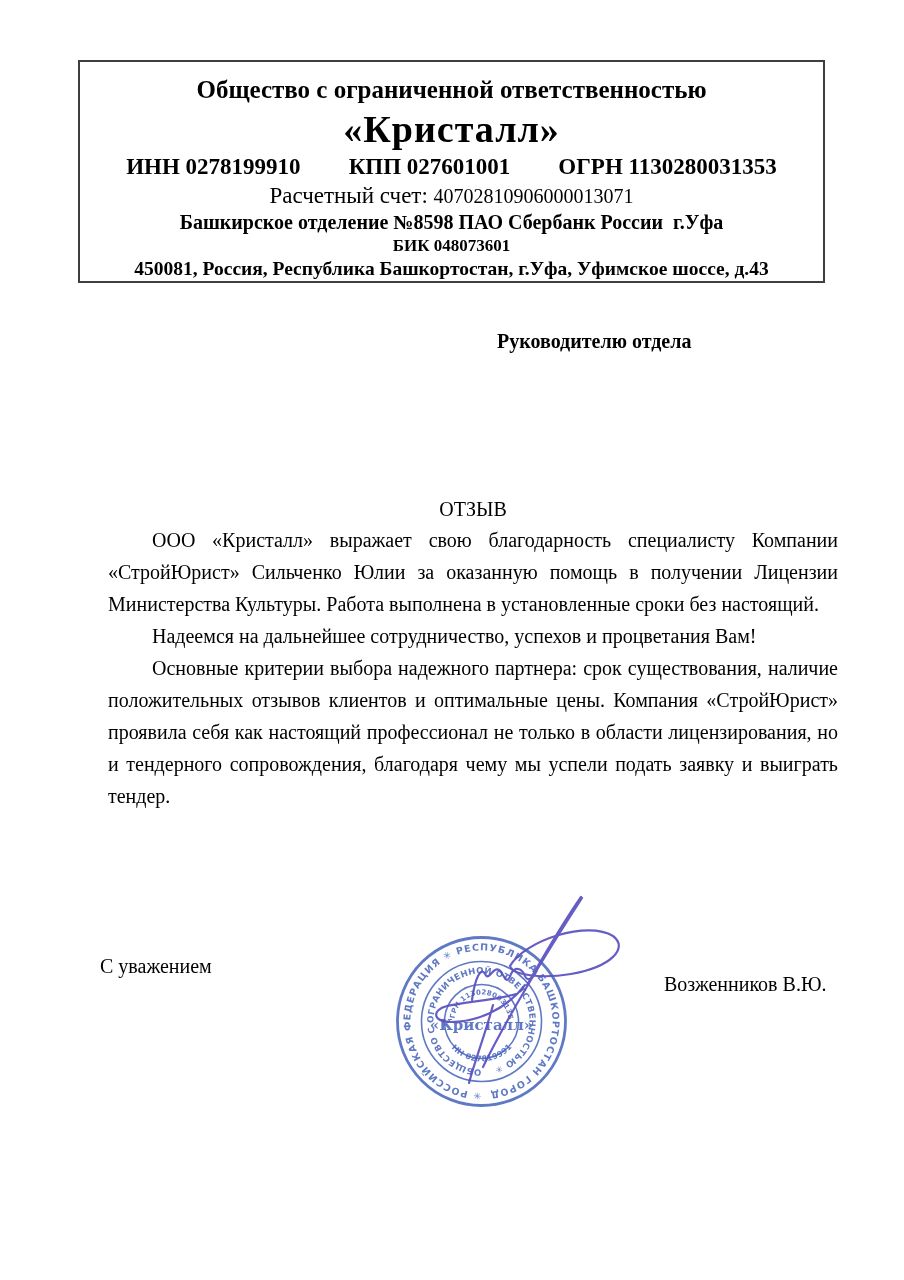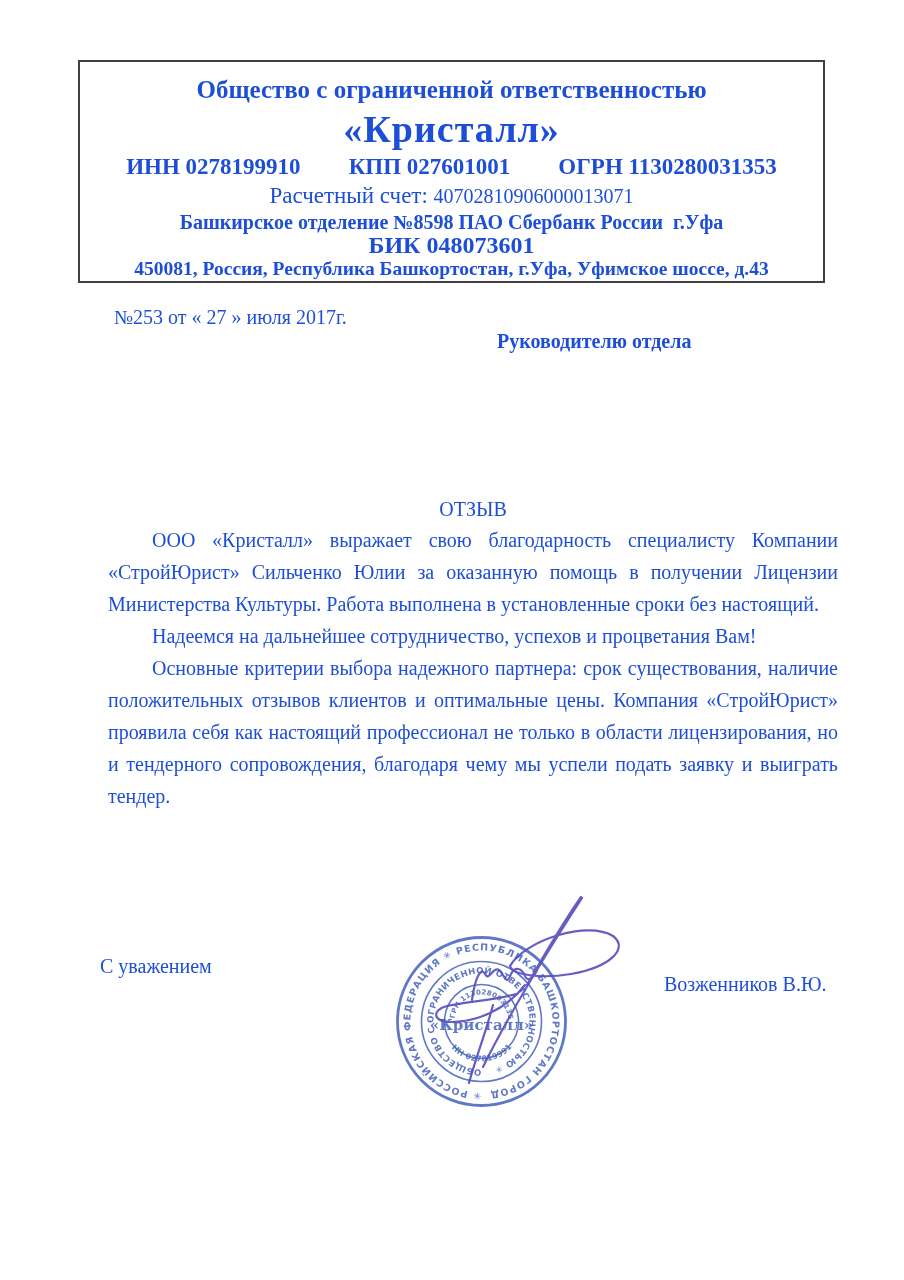--- a/index.html
+++ b/index.html
@@ -3,35 +3,35 @@
 <meta charset="utf-8">
 <style>
   html,body{margin:0;padding:0;}
   body{background:#ffffff;}
   .page{
     position:relative;
     width:904px;height:1195px;
     background:#ffffff;
     overflow:hidden;
     font-family:"Liberation Serif","DejaVu Serif",serif;
-    color:#1d4ed8;
+    color:#000000;
   }
   
   .letterhead{
     position:absolute;left:78px;top:60px;width:747px;height:223px;
     border:2px solid #3f3f3f;box-sizing:border-box;
     text-align:center;padding-top:12px;
   }
   .lh-orgtype{font-size:25px;line-height:32px;font-weight:700;}
   .lh-orgname{font-size:38px;line-height:46px;font-weight:700;letter-spacing:1px;}
   .lh-req{display:flex;justify-content:center;gap:48px;font-size:23px;line-height:30px;font-weight:700;}
   .lh-account{font-size:23px;line-height:28px;font-weight:400;}
   .lh-account .num{font-size:20px;}
   .lh-bank{font-size:20px;line-height:24px;font-weight:700;white-space:pre-wrap;}
-  .lh-bik{display:flex;justify-content:center;gap:36px;font-size:24px;line-height:23px;font-weight:700;}
+  .lh-bik{display:flex;justify-content:center;gap:36px;font-size:17px;line-height:23px;font-weight:700;}
   .lh-address{font-size:19.5px;line-height:24px;font-weight:700;}
   
   .ref-line{position:absolute;left:114px;top:306px;font-size:20px;white-space:pre-wrap;}
   .addressee{position:absolute;left:487px;top:328px;font-size:20px;font-weight:700;line-height:27px;}
   .addressee .ind{padding-left:10px;}
   .letter-title{position:absolute;left:108px;top:493px;width:730px;text-align:center;font-size:20px;line-height:32px;}
   .letter-body{position:absolute;left:108px;top:524px;width:730px;font-size:20px;line-height:32px;text-align:justify;}
   .letter-body p{margin:0;text-indent:44px;}
   .closing{position:absolute;left:100px;top:952px;font-size:20px;line-height:28px;}
   .signer-name{position:absolute;left:664px;top:973px;font-size:20px;}
@@ -57,21 +57,20 @@
       <span>Расчетный счет:</span>
       <span class="num">40702810906000013071</span>
     </div>
     <div class="lh-bank">Башкирское отделение №8598 ПАО Сбербанк России  г.Уфа</div>
     <div class="lh-bik">
       <span>БИК 048073601</span>
     </div>
     <div class="lh-address">450081, Россия, Республика Башкортостан, г.Уфа, Уфимское шоссе, д.43</div>
   </div>
 
-  <div class="ref-line">№253 от « 27 » июля 2017г.</div>
 
   <div class="addressee">
     <div class="ind">Руководителю отдела</div>
   </div>
 
   <div class="letter-title">ОТЗЫВ</div>
   <div class="letter-body">
     <p>ООО «Кристалл» выражает свою благодарность специалисту Компании «СтройЮрист» Сильченко Юлии за оказанную помощь в получении Лицензии Министерства Культуры. Работа выполнена в установленные сроки без настоящий.</p>
     <p>Надеемся на дальнейшее сотрудничество, успехов и процветания Вам!</p>
     <p>Основные критерии выбора надежного партнера: срок существования, наличие положительных отзывов клиентов и оптимальные цены. Компания «СтройЮрист» проявила себя как настоящий профессионал не только в области лицензирования, но и тендерного сопровождения, благодаря чему мы успели подать заявку и выиграть тендер.</p>

